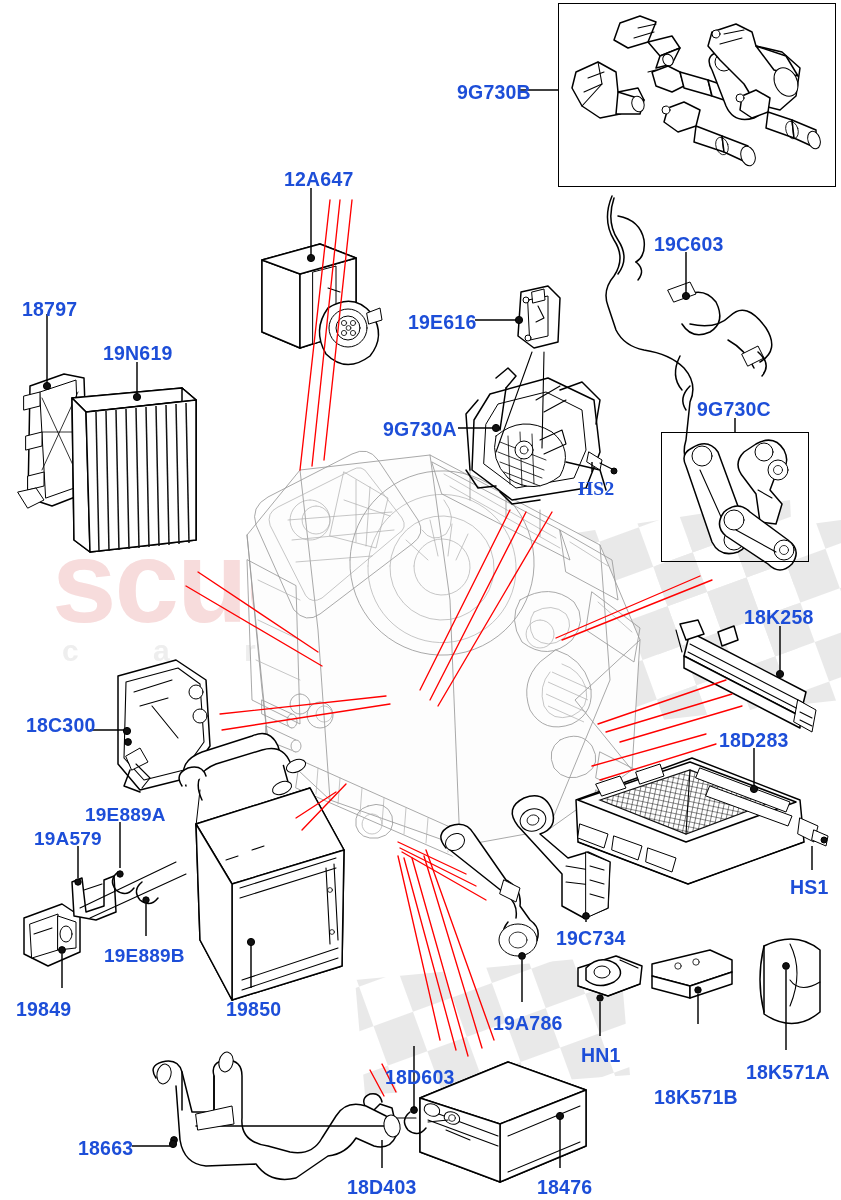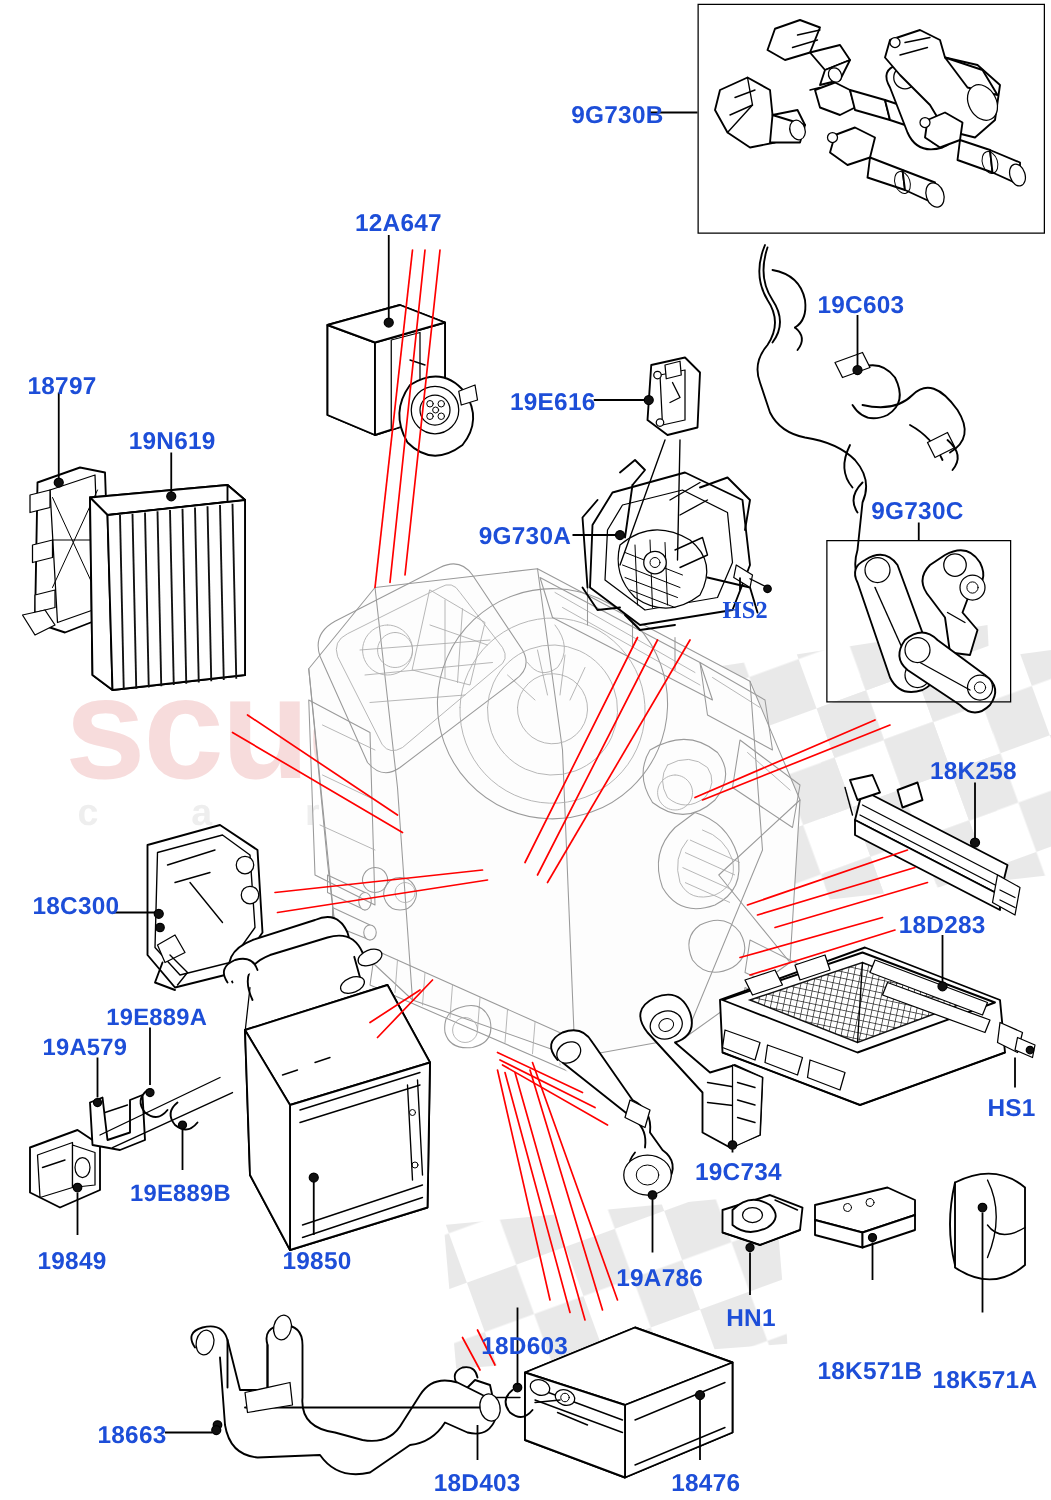--- a/index.html
+++ b/index.html
@@ -619,24 +619,24 @@
   <div class="lbl" style="left:578px;top:479px;font-family:Liberation Serif, serif;">HS2</div>
   <div class="lbl" style="left:697px;top:400px;">9G730C</div>
   <div class="lbl" style="left:744px;top:608px;">18K258</div>
   <div class="lbl" style="left:26px;top:716px;">18C300</div>
   <div class="lbl" style="left:719px;top:731px;">18D283</div>
   <div class="lbl sm" style="left:85px;top:805px;">19E889A</div>
   <div class="lbl sm" style="left:34px;top:829px;">19A579</div>
   <div class="lbl" style="left:790px;top:878px;">HS1</div>
   <div class="lbl sm" style="left:104px;top:946px;">19E889B</div>
   <div class="lbl" style="left:556px;top:929px;">19C734</div>
-  <div class="lbl" style="left:30px;top:1000px;">19849</div>
+  <div class="lbl" style="left:16px;top:1000px;">19849</div>
   <div class="lbl" style="left:226px;top:1000px;">19850</div>
   <div class="lbl" style="left:493px;top:1014px;">19A786</div>
   <div class="lbl" style="left:385px;top:1032px;margin-top:36px;">18D603</div>
   <div class="lbl" style="left:581px;top:1046px;">HN1</div>
   <div class="lbl" style="left:654px;top:1088px;">18K571B</div>
-  <div class="lbl" style="left:746px;top:1095px;">18K571A</div>
+  <div class="lbl" style="left:746px;top:1063px;">18K571A</div>
   <div class="lbl" style="left:78px;top:1139px;">18663</div>
   <div class="lbl" style="left:347px;top:1178px;">18D403</div>
   <div class="lbl" style="left:537px;top:1178px;">18476</div>
 
 </div>
 
 </body></html>

